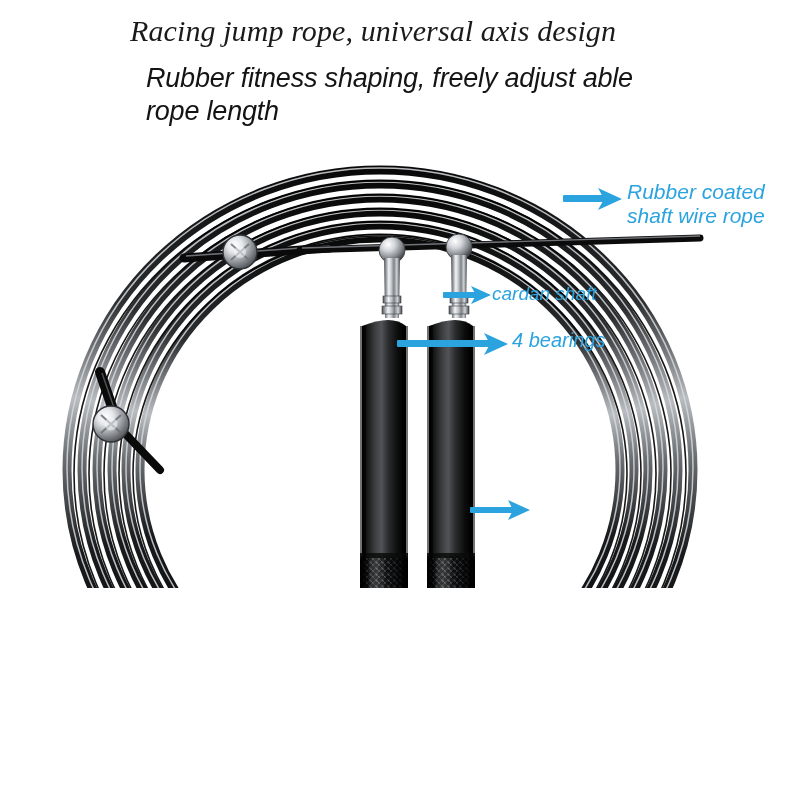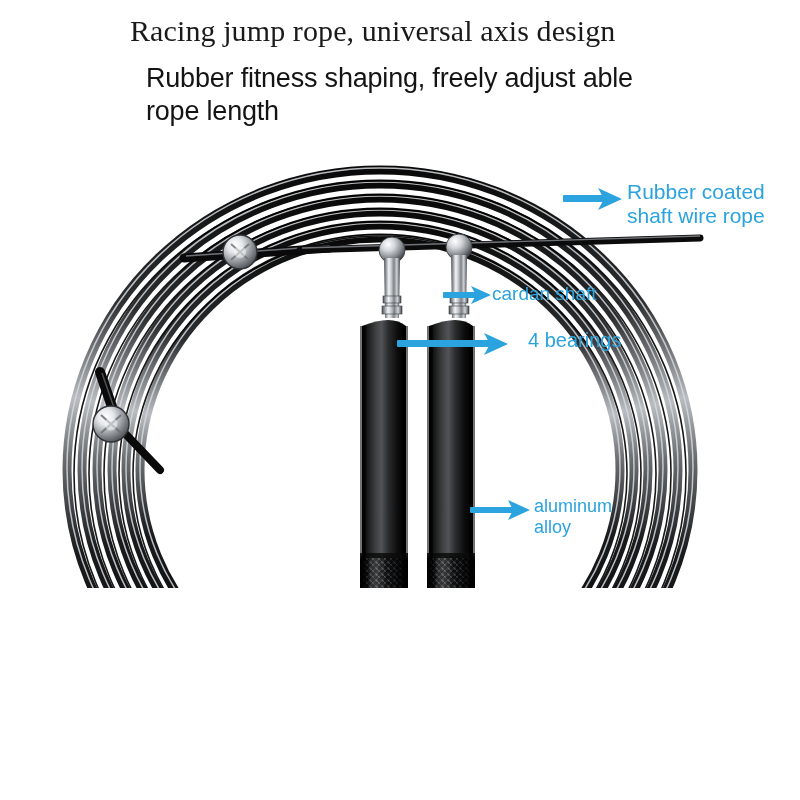--- a/index.html
+++ b/index.html
@@ -10,20 +10,21 @@
   }
   body {
     font-family: "Liberation Sans", sans-serif;
   }
   #page {
     position: relative;
     width: 800px;
     height: 588px;
     background: #ffffff;
     overflow: hidden;
+    font-style: italic;
   }
 
   
   #title {
     position: absolute;
     left: 130px;
     top: 12px;
     width: 560px;
     font-family: "Liberation Serif", "DejaVu Serif", serif;
     font-size: 30px;
@@ -62,21 +63,20 @@
   }
   #callout-cardan {
     left: 492px;
     top: 283px;
     font-size: 19px;
   }
   #callout-bearings {
     left: 512px;
     top: 329px;
     font-size: 20px;
-    margin-left: 16px;
   }
   #callout-alloy {
     left: 534px;
     top: 496px;
     font-size: 18px;
   }
 
   
   #art {
     position: absolute;
@@ -296,16 +296,14 @@
   <div id="subtitle">Rubber fitness shaping, freely adjust
 able rope length</div>
 
   <div class="callout" id="callout-rope" style="color: rgb(43, 163, 222);">Rubber coated
 shaft wire rope</div>
 
   <div class="callout" id="callout-cardan" style="color: rgb(43, 163, 222);">cardan shaft</div>
 
   <div class="callout" id="callout-bearings" style="color: rgb(43, 163, 222);">4 bearings</div>
 
-  <div class="callout" id="callout-alloy" style="color: rgb(43, 163, 222);">aluminum
-alloy</div>
 
 </div>
 
 </body></html>

